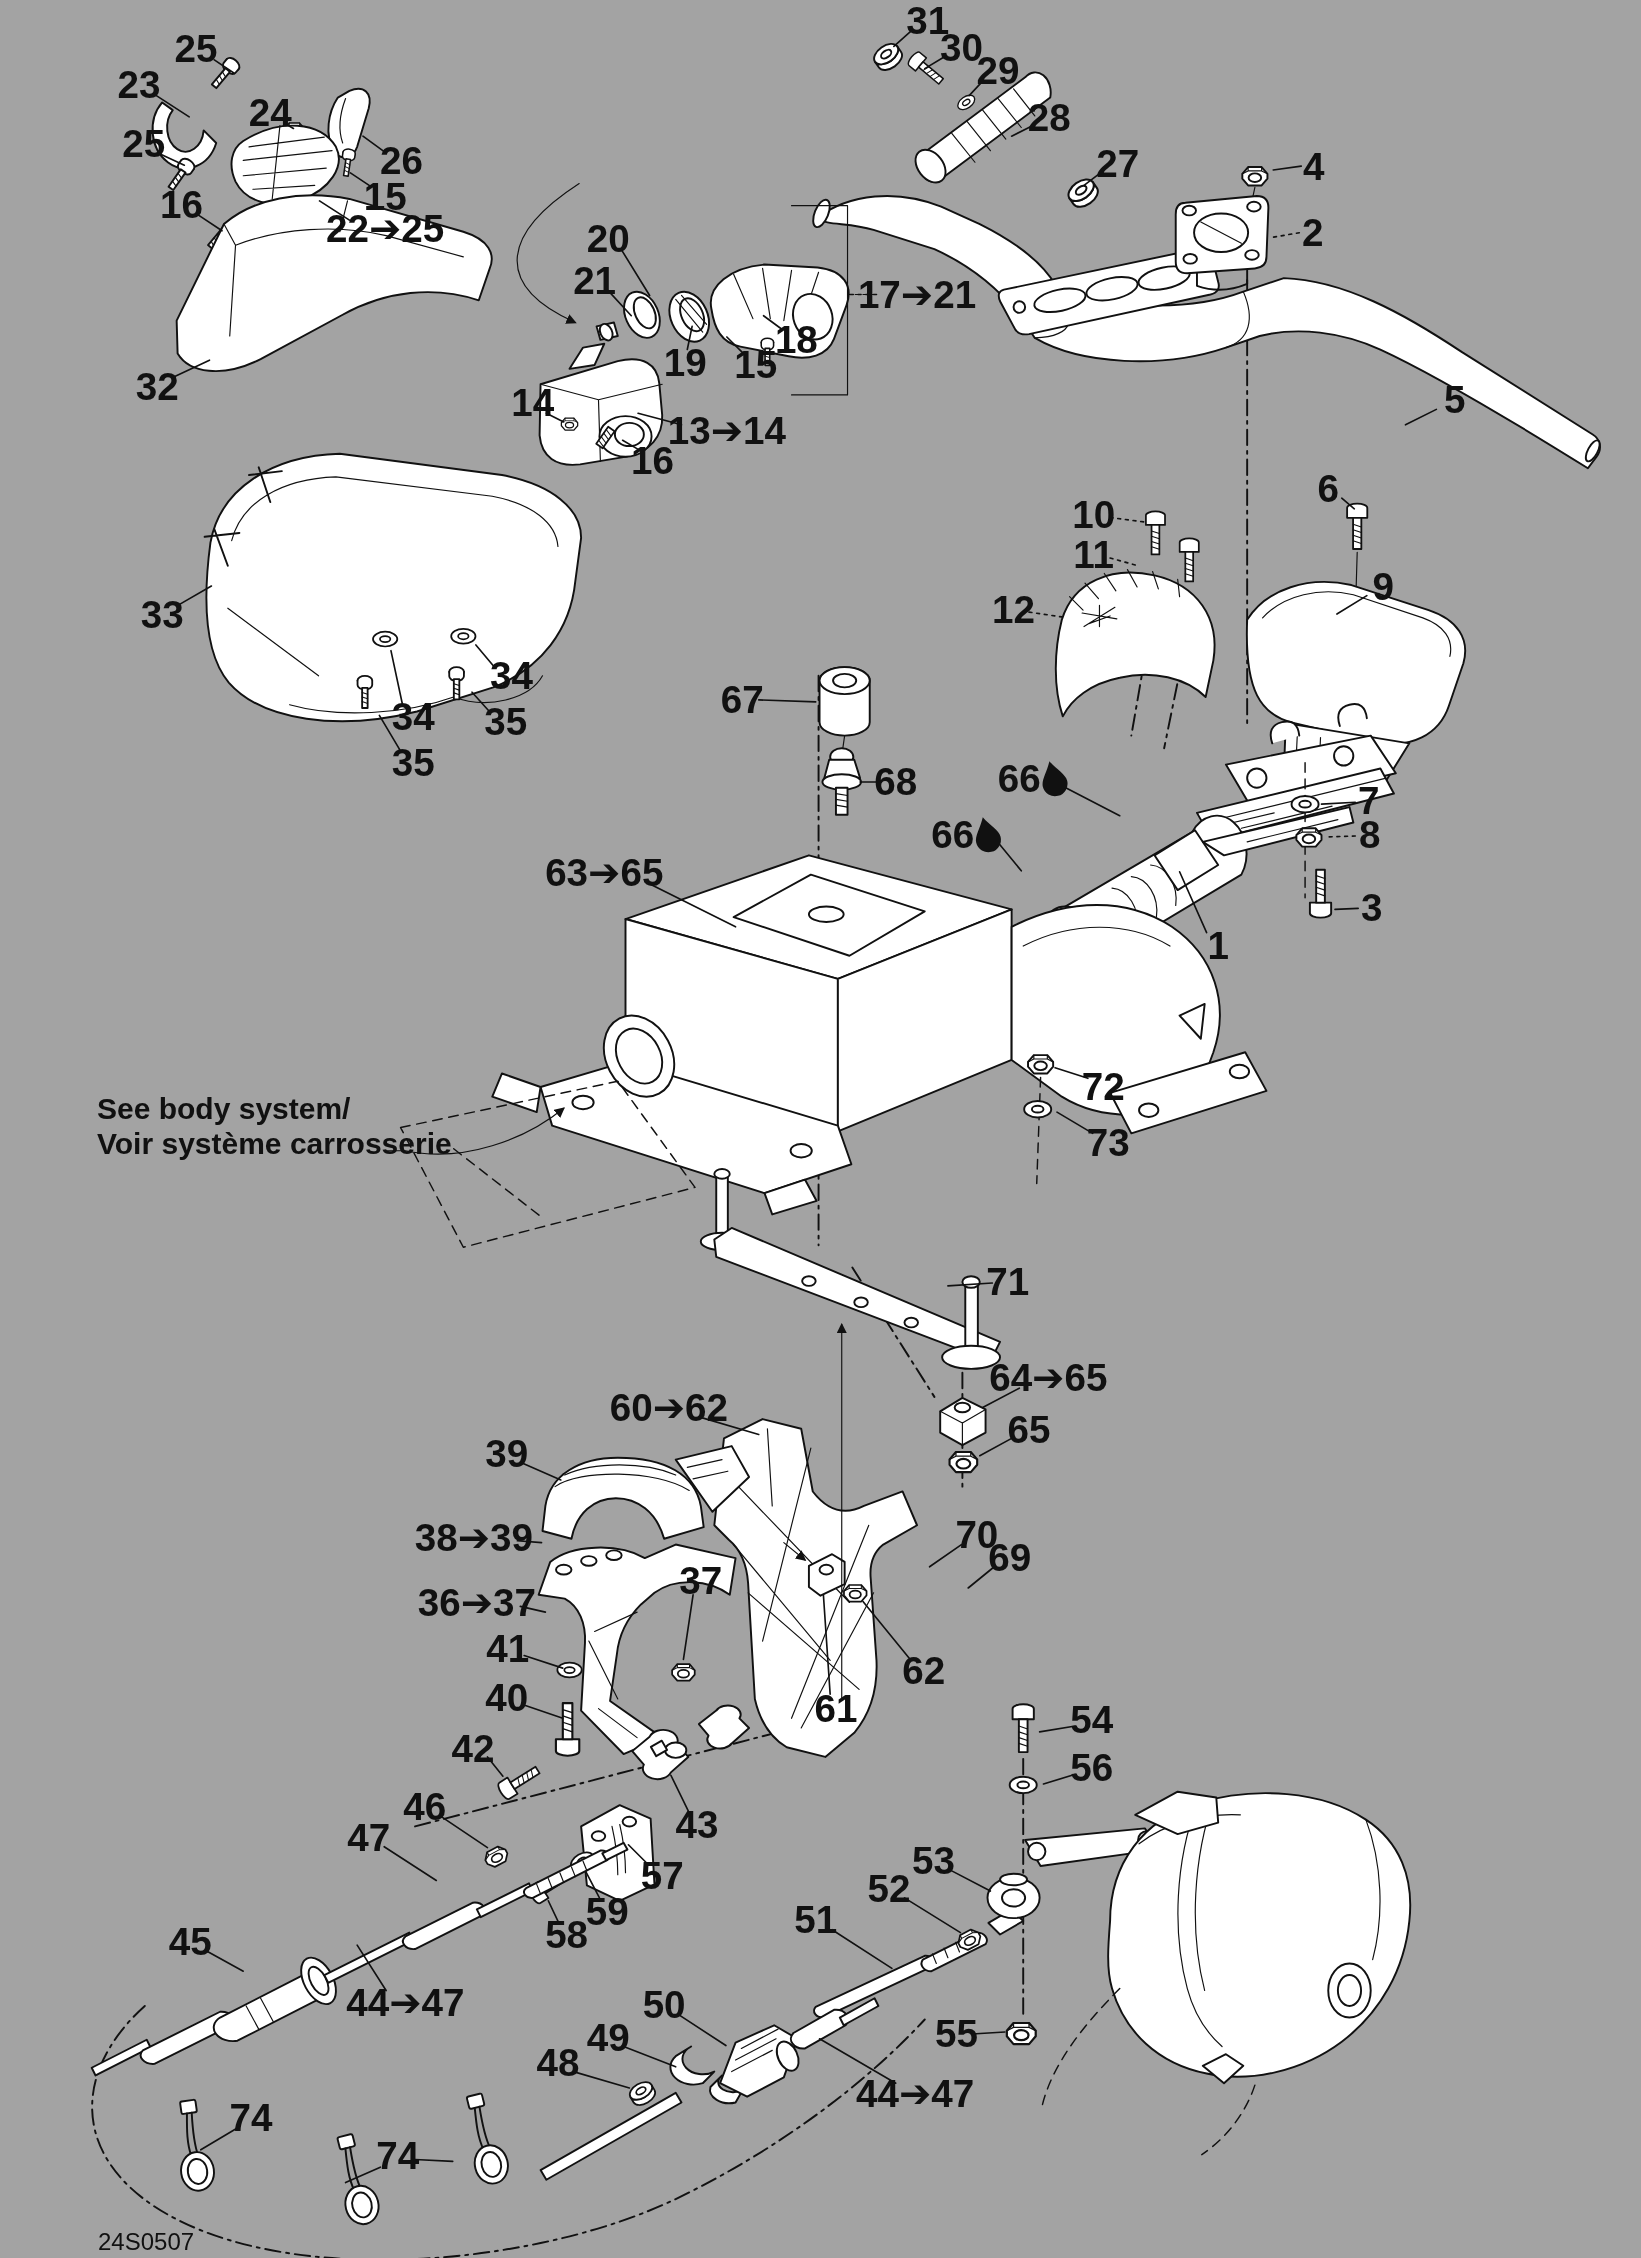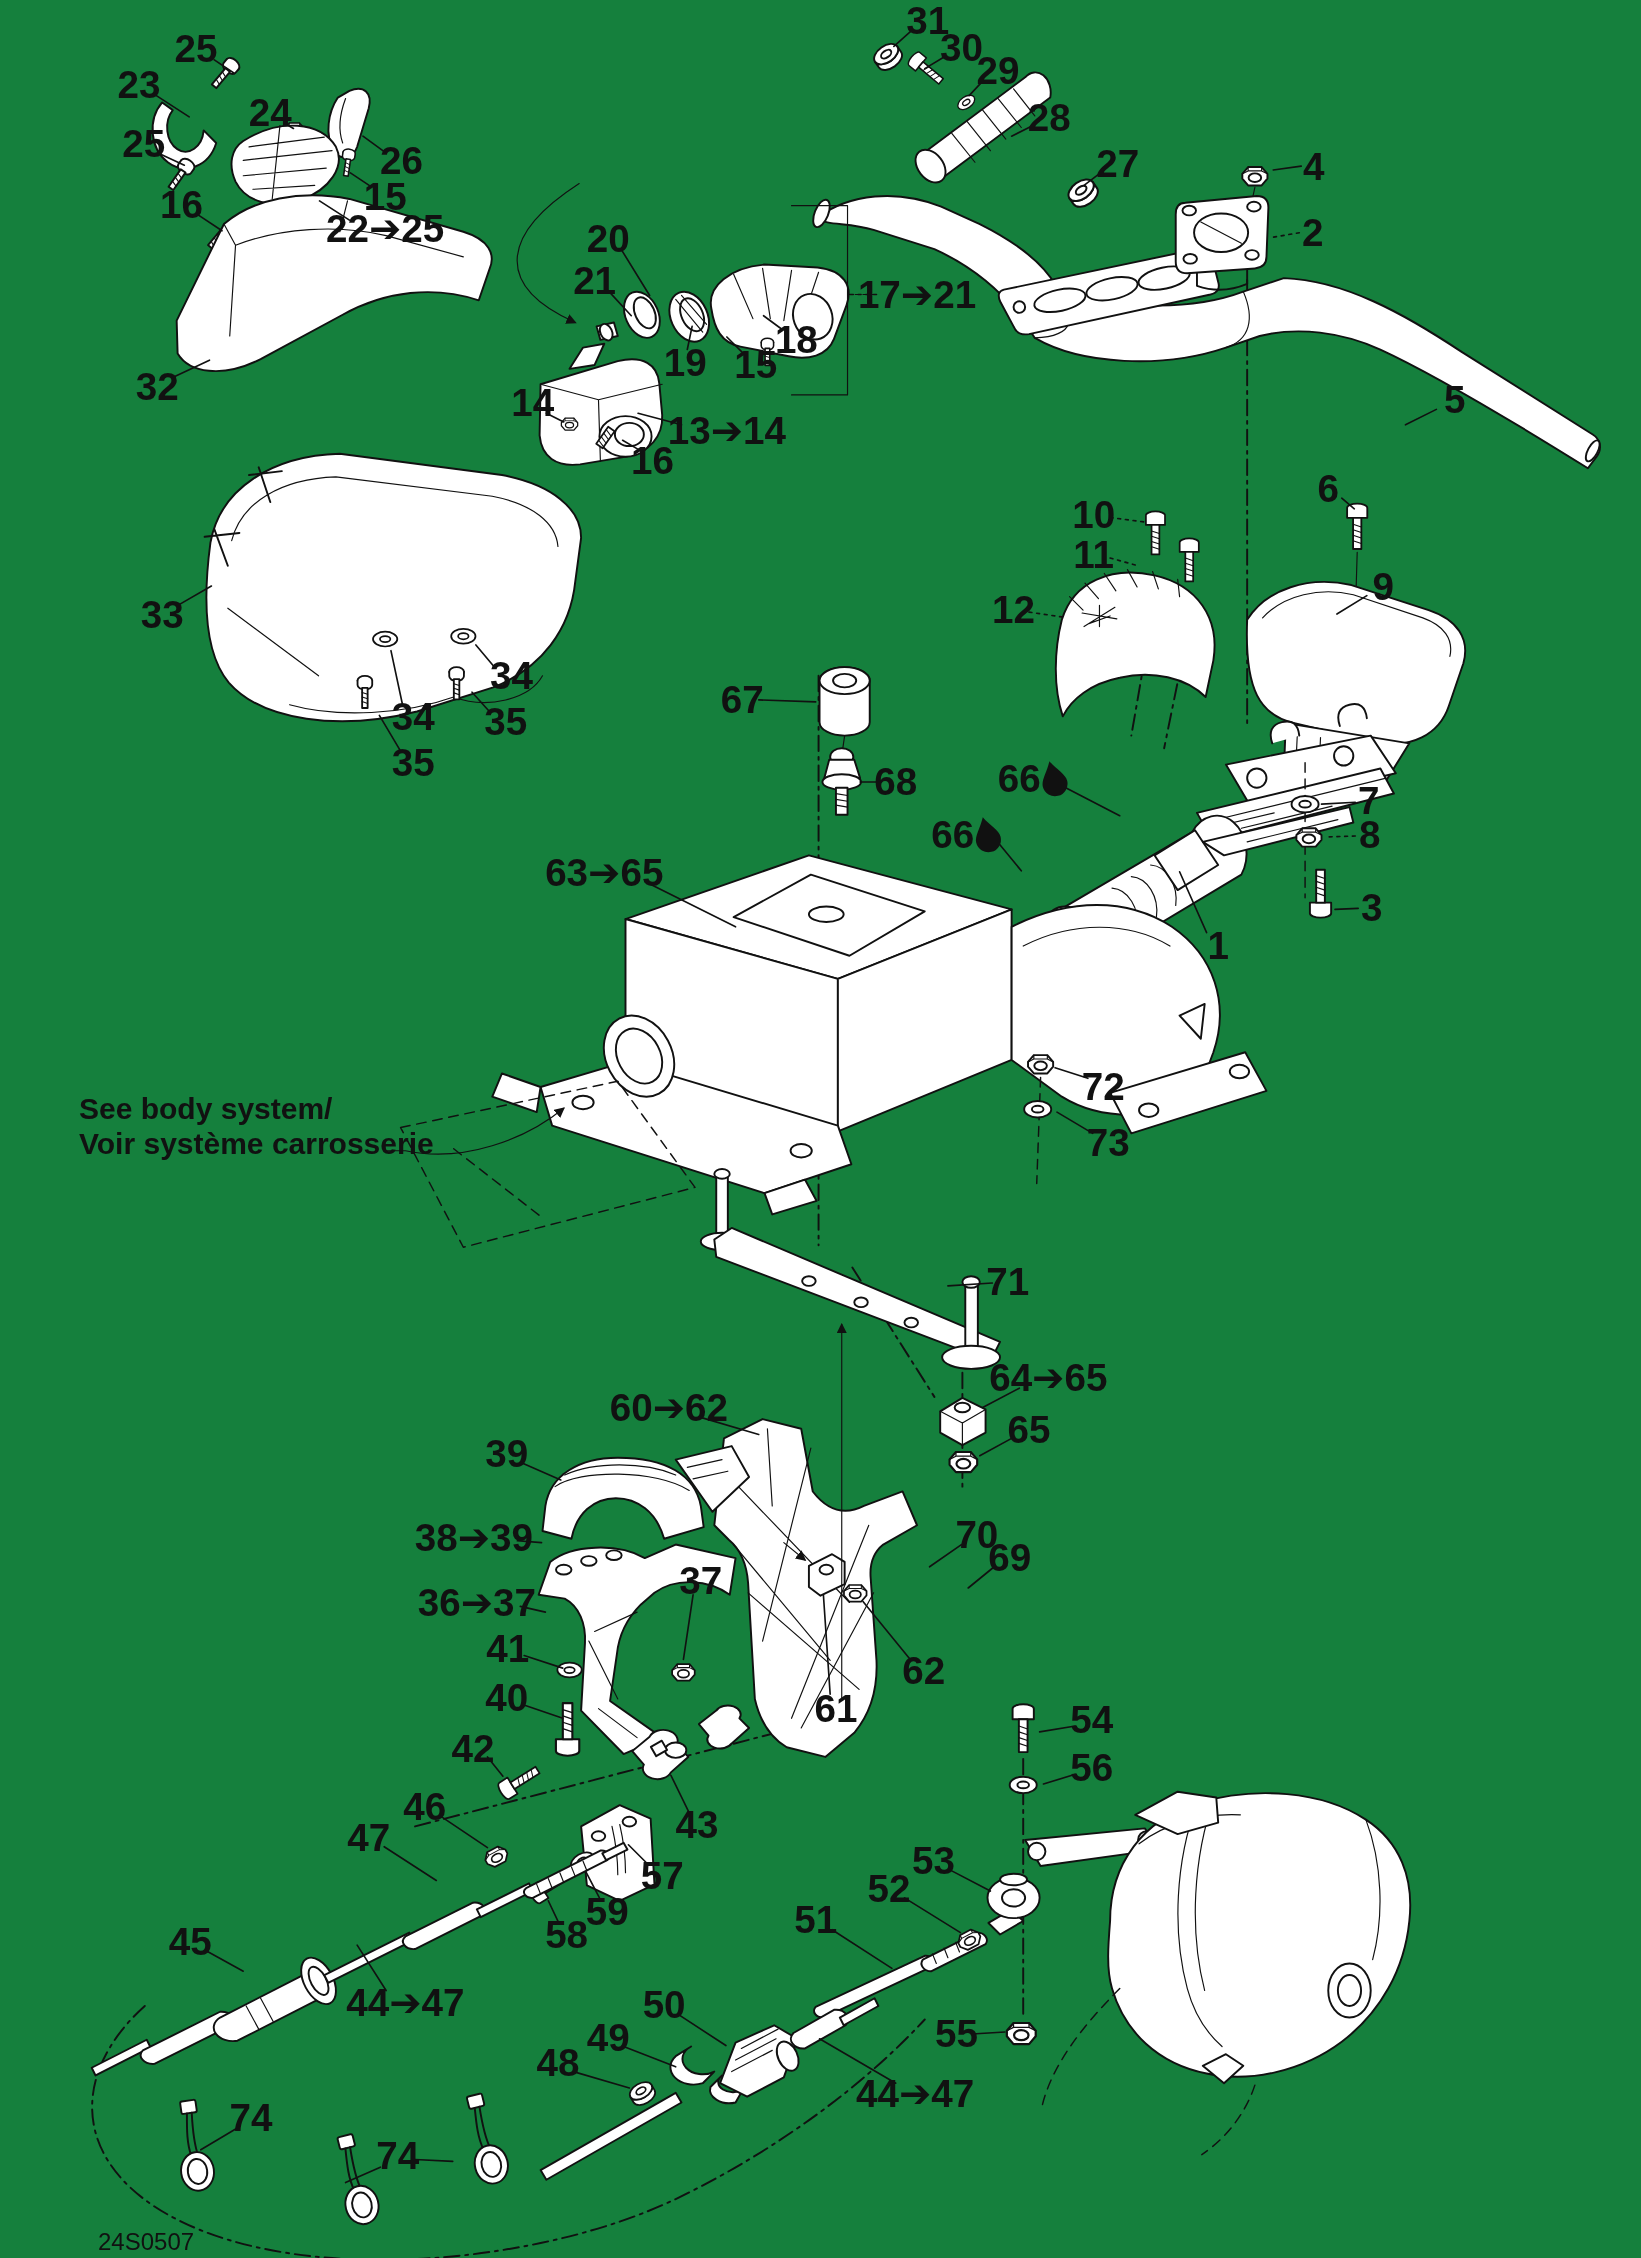--- a/index.html
+++ b/index.html
@@ -1,16 +1,16 @@
 <!DOCTYPE html>
 <html><head>
 <meta charset="utf-8">
 <style>
   html,body{margin:0;padding:0;background:#e8e8e8;}
-  .page{position:relative;width:1641px;height:2258px;background:#15803d;overflow:hidden;
+  .page{position:relative;width:1641px;height:2258px;background:#a3a3a3;overflow:hidden;
         font-family:"Liberation Sans","DejaVu Sans",sans-serif;color:#111;}
   svg{position:absolute;left:0;top:0;}
   svg *{stroke:#111;fill:none;stroke-width:2;stroke-linecap:round;stroke-linejoin:round;}
   svg .fill-white{fill:#ffffff;}
   svg .fill-ink{fill:#111;stroke:none;}
   svg .thin{stroke-width:1.2;}
   svg .dashed{stroke-dasharray:10 7;stroke-width:1.5;}
   svg .dashdot{stroke-dasharray:16 6 3 6;stroke-width:1.4;}
   svg .leader{stroke-width:1.7;}
   svg .dotted{stroke-dasharray:3 5;}
@@ -545,21 +545,21 @@
       <line x1="245" y1="2205" x2="208" y2="2227" class="leader"></line>
       <text x="260" y="2194" class="callout">74</text>
       <line x1="430" y1="2237" x2="469" y2="2239" class="leader"></line>
       <line x1="394" y1="2245" x2="358" y2="2261" class="leader"></line>
       <text x="412" y="2233" class="callout">74</text>
       <use href="#oil-drop" transform="translate(1091,804) rotate(-14)"></use>
       <use href="#oil-drop" transform="translate(1022,862) rotate(-14)"></use>
     </svg>
 
 
-<div class="note" style="left:79px;top:1091px;">
+<div class="note" style="left:97px;top:1091px;">
   <div>See body system/</div>
   <div>Voir système carrosserie</div>
 </div>
 
 <div class="footer-code" style="left:98px;top:2228px;">24S0507</div>
 
 </div>
 
 
 </body></html>

